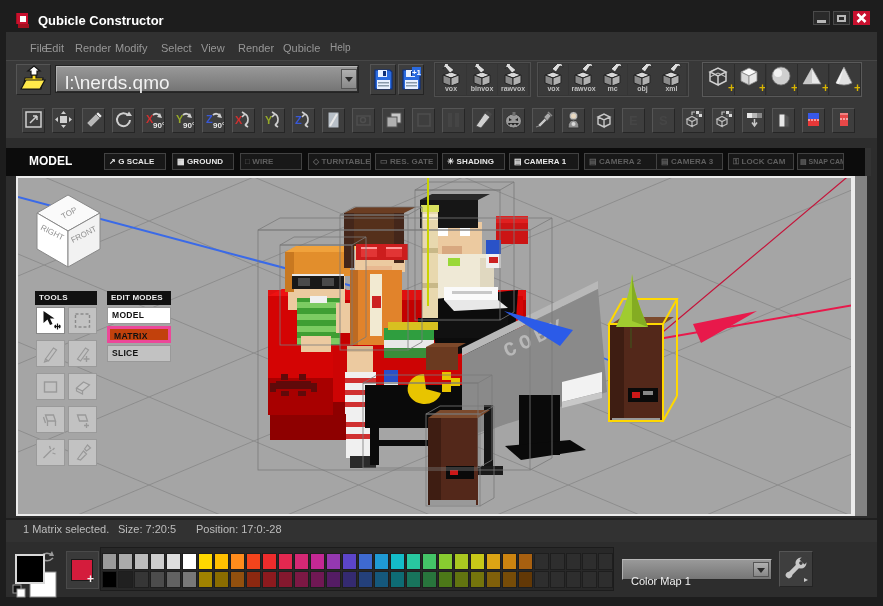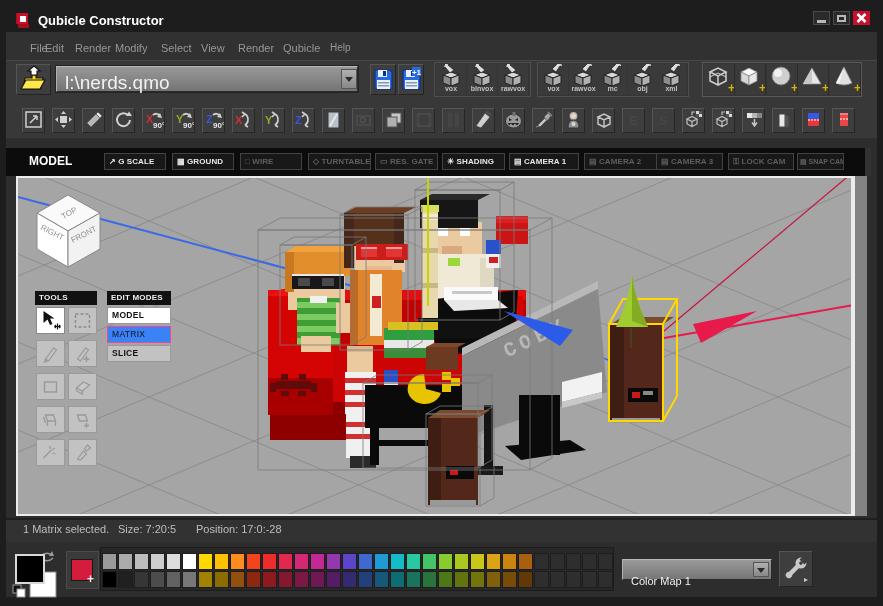--- a/index.html
+++ b/index.html
@@ -669,21 +669,21 @@
         <path d="M17 16 l0 5 m-2.5 -2.5 l5 0" stroke="#999" stroke-width="1.3"></path>
       </svg></div>
 <div class="abs" style="left:36px;top:439px;width:29px;height:27px;background:#c2c2c2;border:1px solid #9a9a9a"><svg width="27" height="25" viewBox="0 0 26 25">
         <path d="M6 18 L14 10 M12 6 l1 3 m4 -1 l-2 2 m3 4 l-3 -1" stroke="#999" stroke-width="1.3" fill="none"></path>
       </svg></div>
 <div class="abs" style="left:68px;top:439px;width:29px;height:27px;background:#c2c2c2;border:1px solid #9a9a9a"><svg width="27" height="25" viewBox="0 0 26 25">
         <path d="M8 19 L14 11 L17 14 L11 20 Z M15 9 l3 -4 l3 3 l-4 3 Z" fill="none" stroke="#999" stroke-width="1.2"></path>
       </svg></div>
 <div class="abs" style="left:107px;top:291px;width:64px;height:14px;background:#111;color:#eee;font-size:8px;font-weight:bold;letter-spacing:0.2px;line-height:14px;padding-left:4px;white-space:nowrap">EDIT MODES</div>
 <div class="abs" style="left:107px;top:307px;width:64px;height:17px;background:#fff;border:1px solid #999;color:#111;font-size:8.5px;font-weight:bold;line-height:15px;padding-left:4px;letter-spacing:0.3px">MODEL</div>
-<div class="abs" style="left:107px;top:326px;width:64px;height:17px;background:#3b82f6;border:1px solid #ec4899;color:#111;font-size:8.5px;font-weight:normal;line-height:15px;padding-left:4px;letter-spacing:0.3px">MATRIX</div>
+<div class="abs" style="left:107px;top:326px;width:64px;height:17px;background:#c2410c;border:3px solid #ec4899;color:#111;font-size:8.5px;font-weight:bold;line-height:15px;padding-left:4px;letter-spacing:0.3px">MATRIX</div>
 <div class="abs" style="left:107px;top:345px;width:64px;height:17px;background:#c2c2c2;border:1px solid #999;color:#111;font-size:8.5px;font-weight:bold;line-height:15px;padding-left:4px;letter-spacing:0.3px">SLICE</div>
 <div class="abs" style="left:6px;top:518px;width:871px;height:24px;background:#323232;border-top:2px solid #1f1f1f"></div>
 <div class="abs" style="left:23px;top:523px;color:#bdbdbd;font-size:11px">1 Matrix selected.</div>
 <div class="abs" style="left:118px;top:523px;color:#bdbdbd;font-size:11px">Size: 7:20:5</div>
 <div class="abs" style="left:196px;top:523px;color:#bdbdbd;font-size:11px">Position: 17:0:-28</div>
 <div class="abs" style="left:6px;top:542px;width:871px;height:55px;background:#2d2d2d"></div>
 <svg class="abs" style="left:12px;top:546px" width="56" height="54">
 <path d="M29 10 q5 -5 11 -1" stroke="#9a9a9a" stroke-width="1.6" fill="none"></path>
       <path d="M40 5 l2 5 l-5 0 Z" fill="#9a9a9a"></path>
       <path d="M41 12 q-5 5 -11 1" stroke="#9a9a9a" stroke-width="1.6" fill="none"></path>

